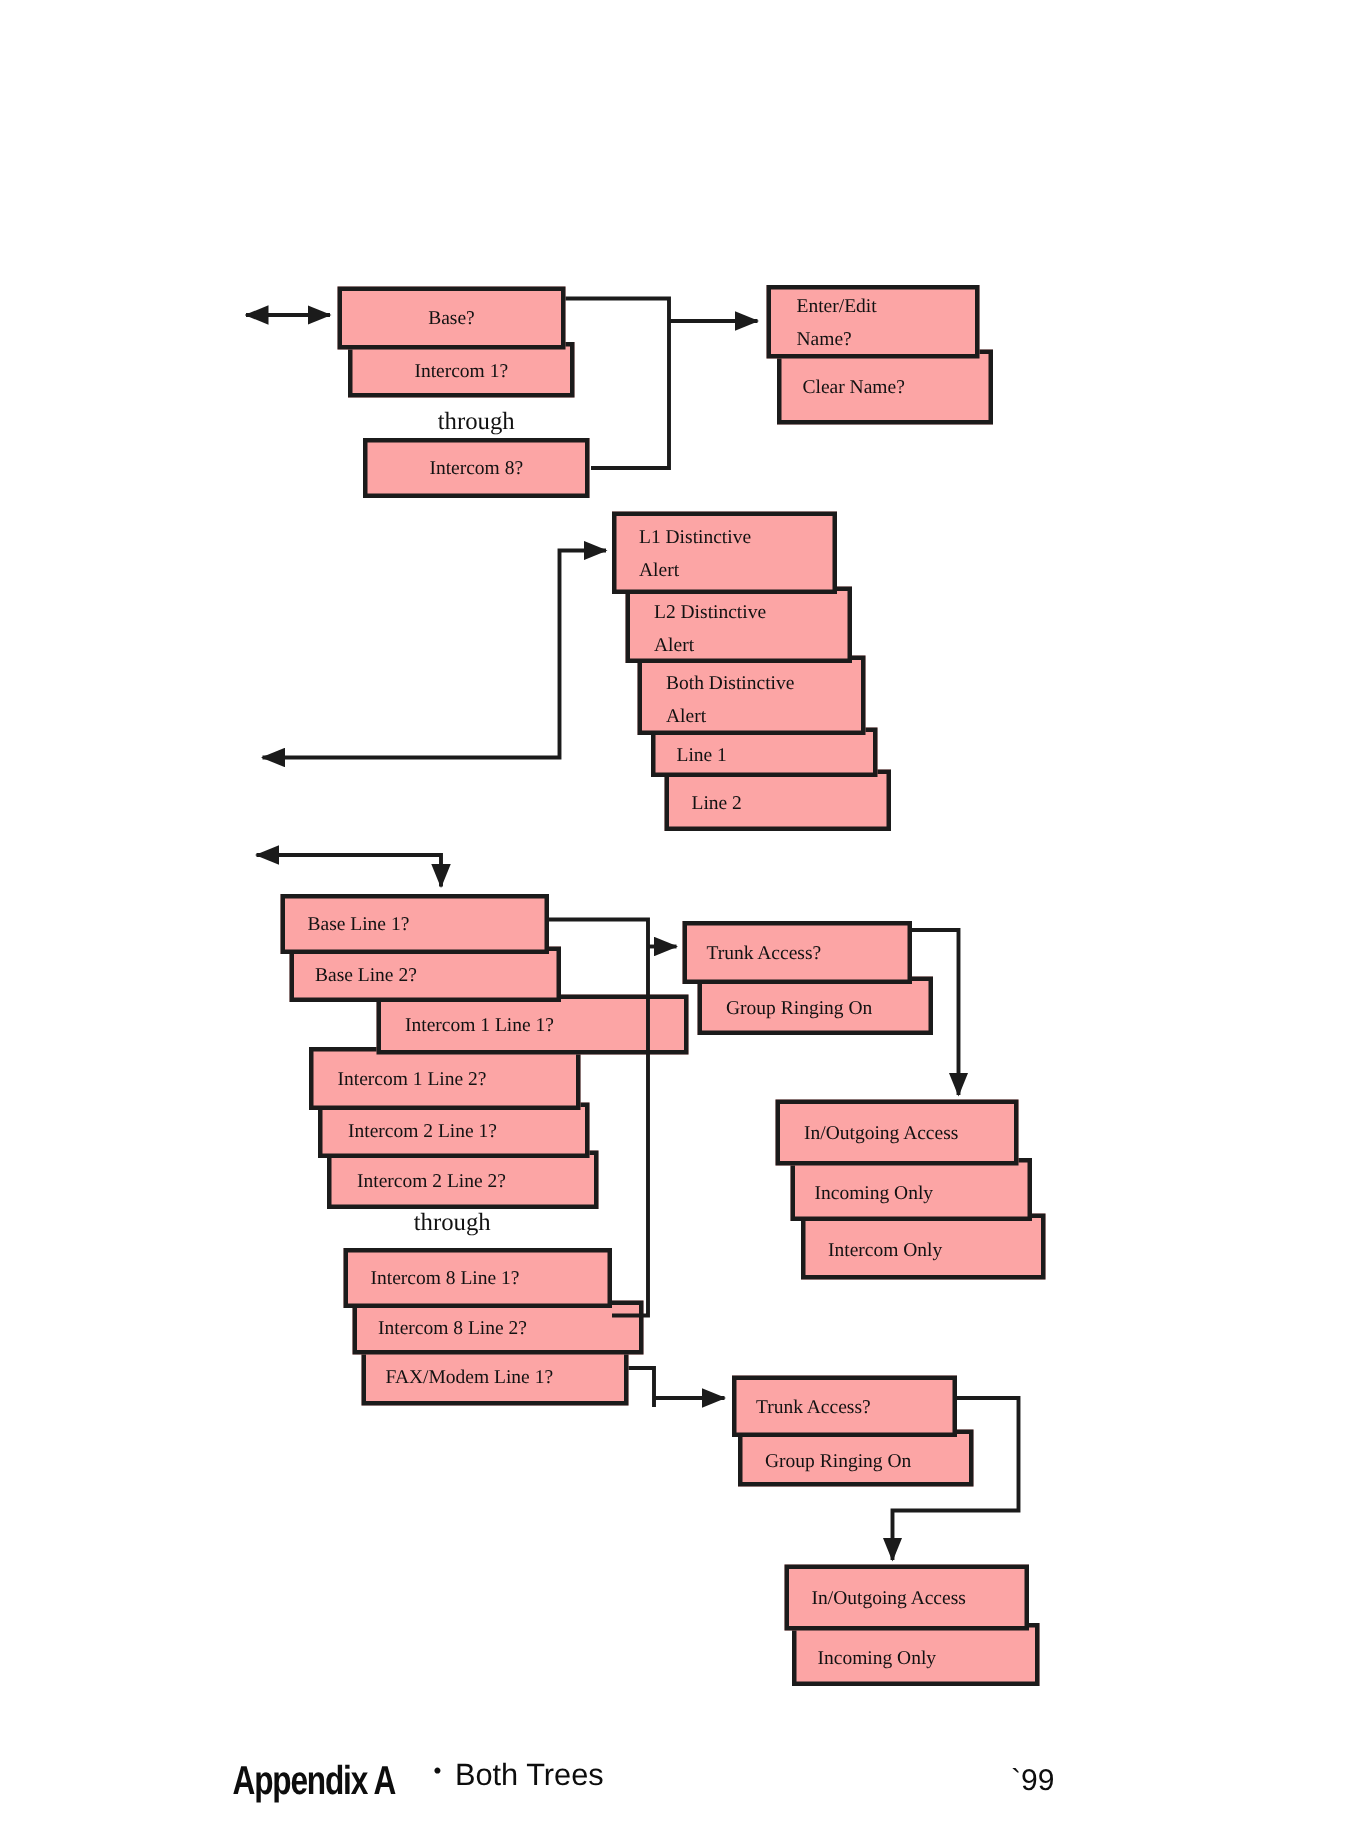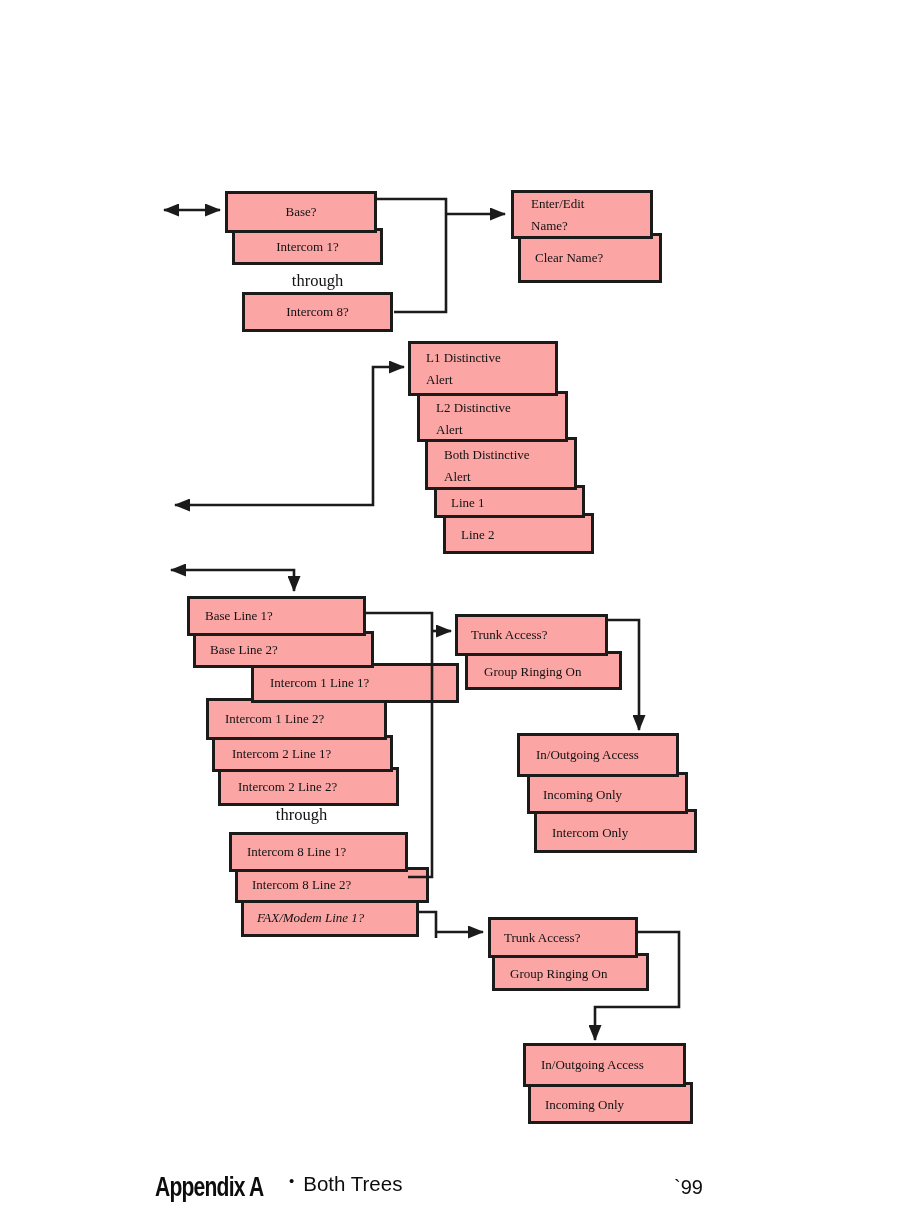--- a/index.html
+++ b/index.html
@@ -122,21 +122,21 @@
 
   <div class="box" style="left:187px;top:596px;width:179px;height:40px;z-index:22;padding-left:15px;">Base Line 1?</div>
   <div class="box" style="left:193px;top:631px;width:181px;height:37px;z-index:21;padding-left:14px;">Base Line 2?</div>
   <div class="box" style="left:211px;top:663px;width:208px;height:40px;z-index:20;padding-left:16px;margin-left:40px;">Intercom 1 Line 1?</div>
   <div class="box" style="left:206px;top:698px;width:181px;height:42px;z-index:19;padding-left:16px;">Intercom 1 Line 2?</div>
   <div class="box" style="left:212px;top:735px;width:181px;height:37px;z-index:18;padding-left:17px;">Intercom 2 Line 1?</div>
   <div class="box" style="left:218px;top:767px;width:181px;height:39px;z-index:17;padding-left:17px;">Intercom 2 Line 2?</div>
   <div class="through" style="left:264px;top:805px;width:75px;">through</div>
   <div class="box" style="left:229px;top:832px;width:179px;height:40px;z-index:16;padding-left:15px;">Intercom 8 Line 1?</div>
   <div class="box" style="left:235px;top:867px;width:194px;height:36px;z-index:15;padding-left:14px;">Intercom 8 Line 2?</div>
-  <div class="box" style="left:241px;top:898px;width:178px;height:39px;z-index:14;padding-left:13px;font-style:italic;">FAX/Modem Line 1?</div>
+  <div class="box" style="left:241px;top:898px;width:178px;height:39px;z-index:14;padding-left:13px;">FAX/Modem Line 1?</div>
 
   <div class="box" style="left:455px;top:614px;width:153px;height:42px;z-index:12;padding-left:13px;">Trunk Access?</div>
   <div class="box" style="left:465px;top:651px;width:157px;height:39px;z-index:11;padding-left:16px;padding-top:3px;">Group Ringing On</div>
 
   <div class="box" style="left:517px;top:733px;width:162px;height:44px;z-index:12;padding-left:16px;">In/Outgoing Access</div>
   <div class="box" style="left:527px;top:772px;width:161px;height:42px;z-index:11;padding-left:13px;padding-top:3px;">Incoming Only</div>
   <div class="box" style="left:534px;top:809px;width:163px;height:44px;z-index:10;padding-left:15px;padding-top:3px;">Intercom Only</div>
 
   <div class="box" style="left:488px;top:917px;width:150px;height:41px;z-index:12;padding-left:13px;">Trunk Access?</div>
   <div class="box" style="left:492px;top:953px;width:157px;height:38px;z-index:11;padding-left:15px;padding-top:3px;">Group Ringing On</div>

